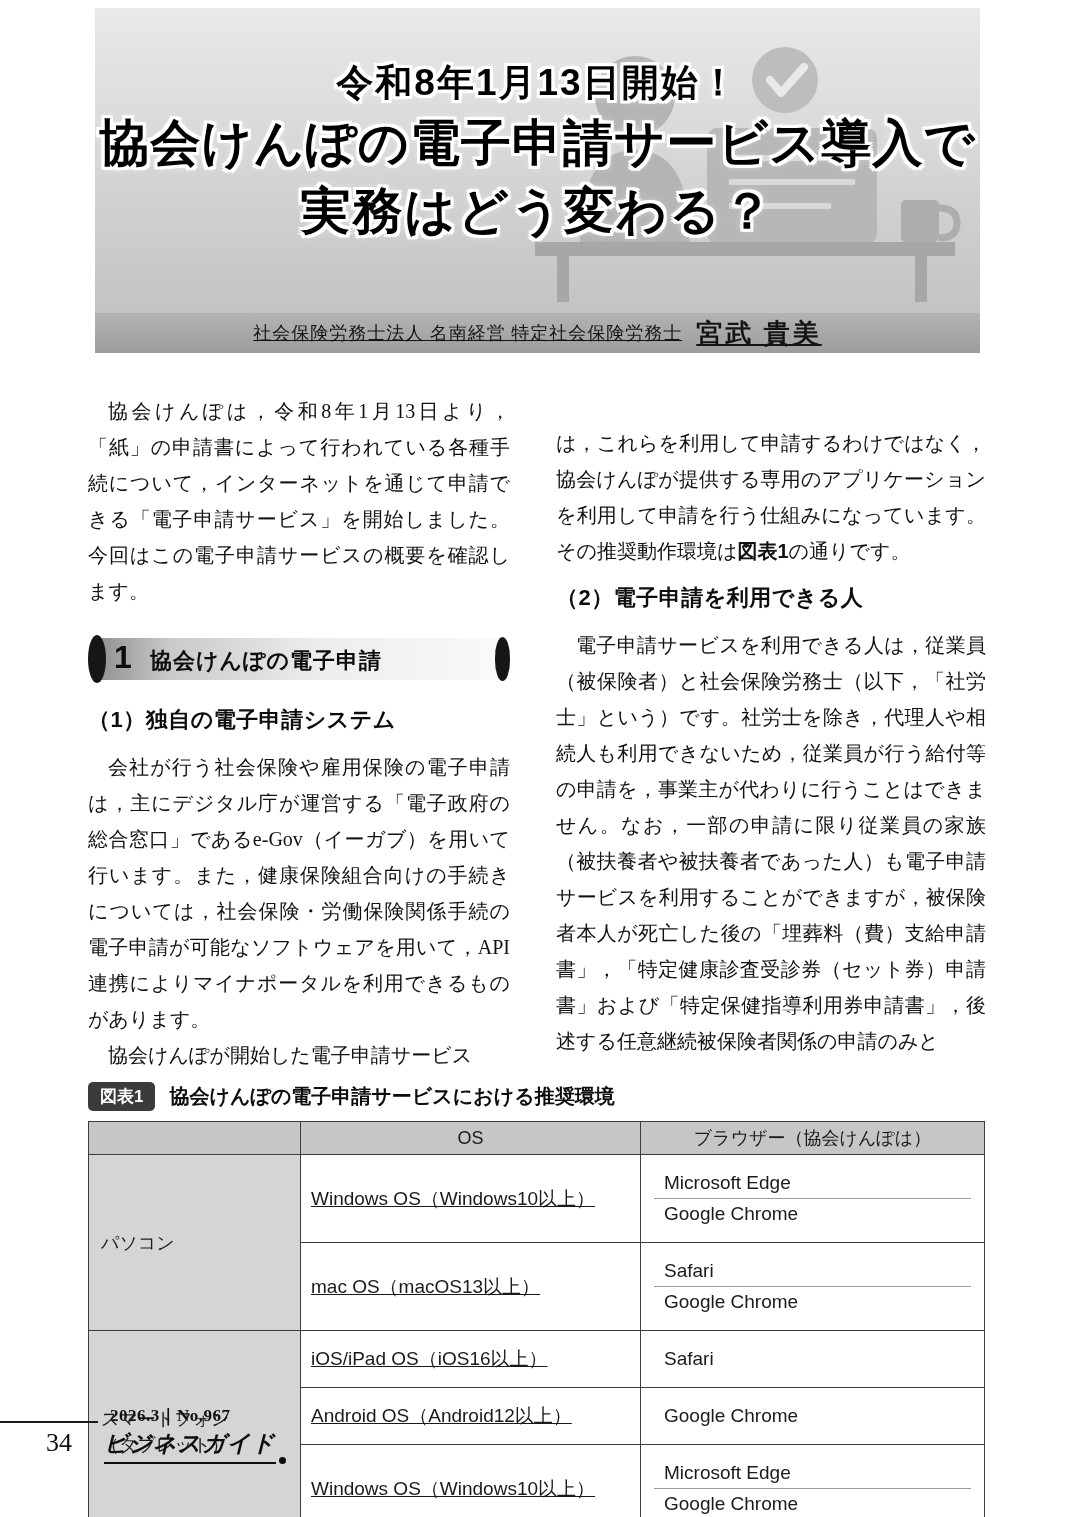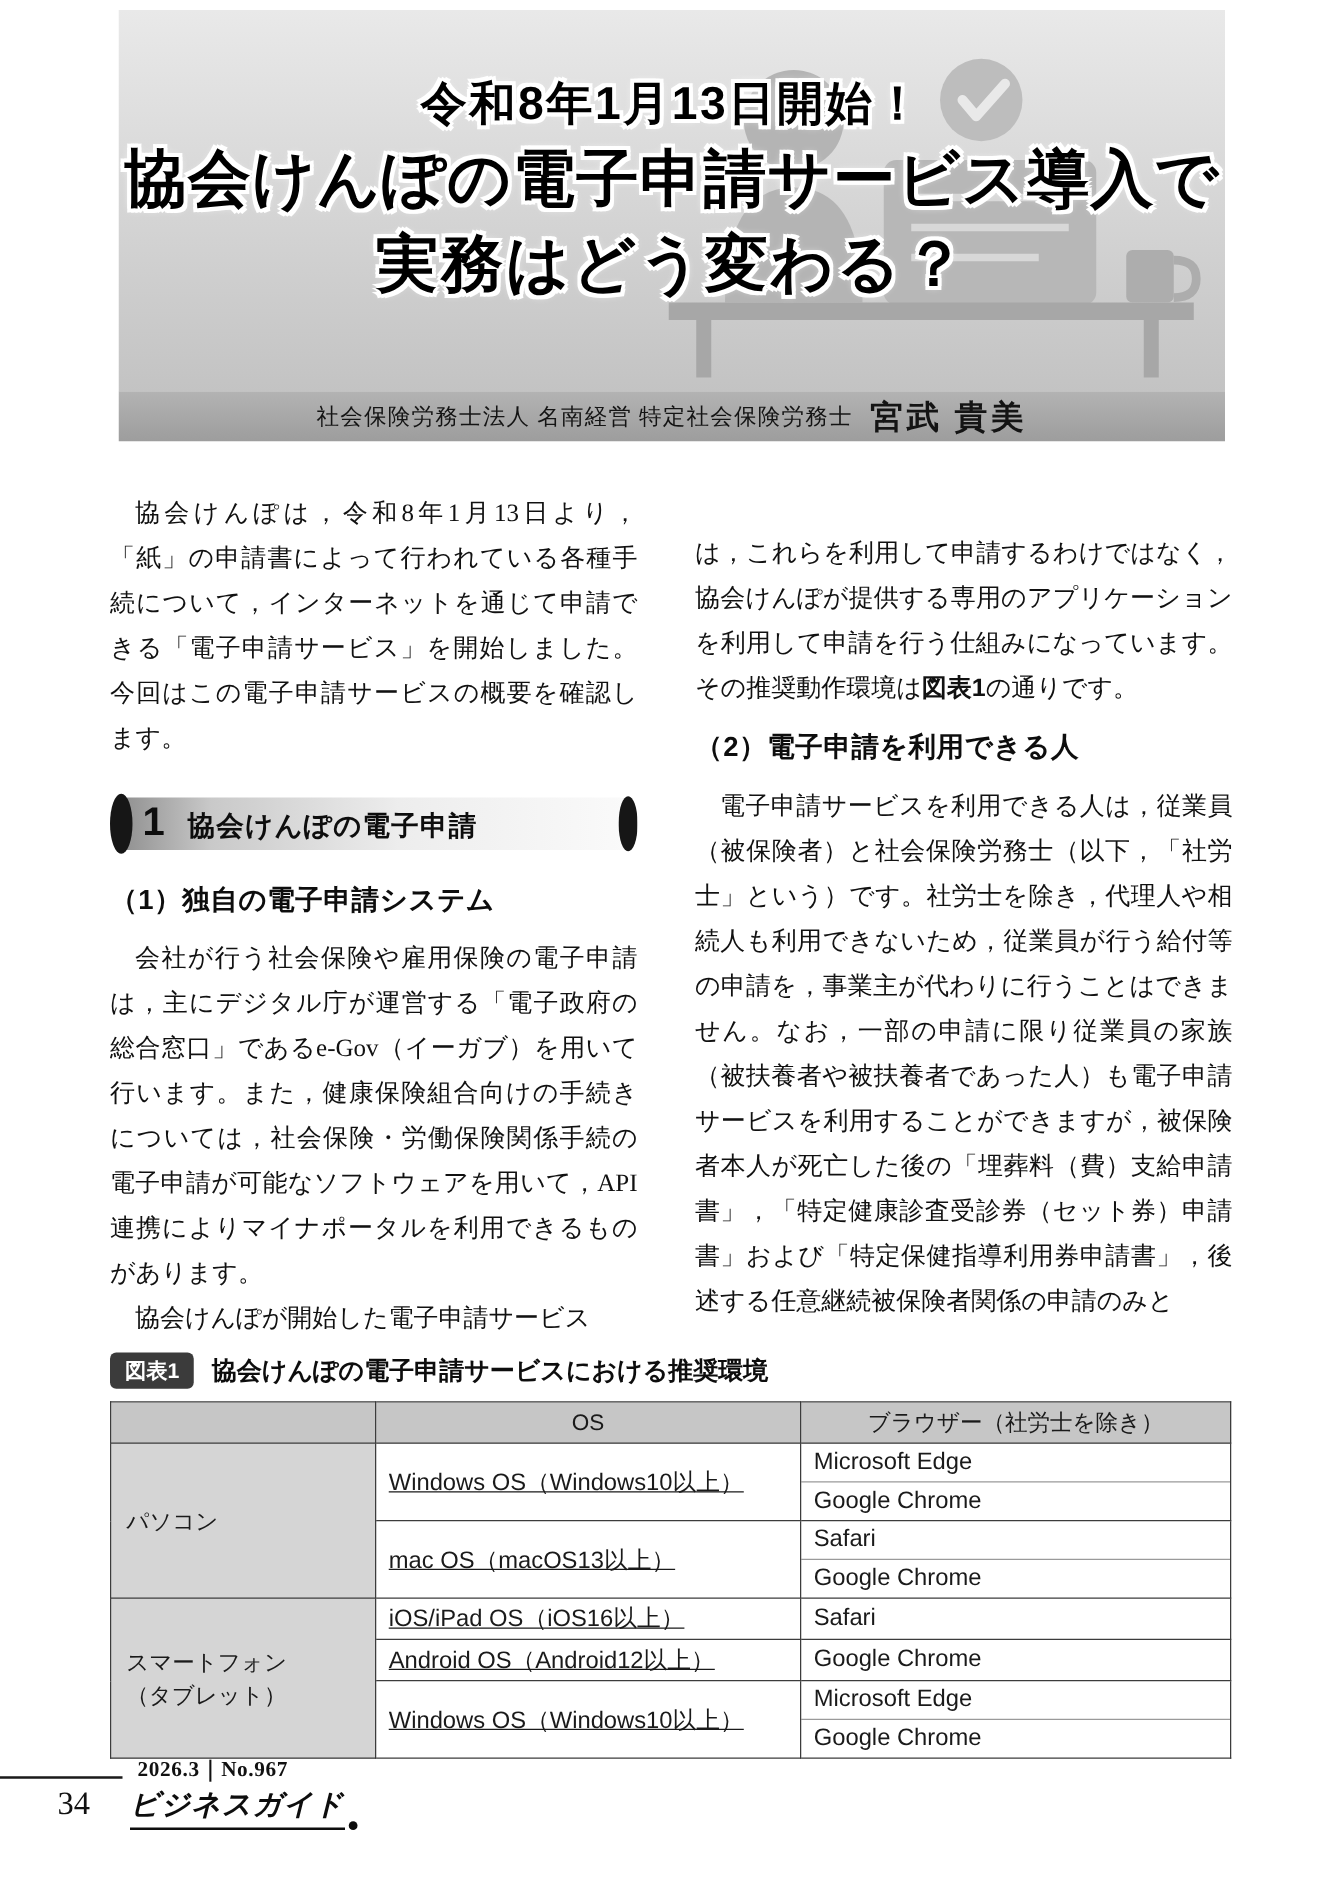--- a/index.html
+++ b/index.html
@@ -24,20 +24,21 @@
   }
   .subtitle { top:50px; font-size:37px; letter-spacing:2px; }
   .main1 { top:102px; font-size:50px; letter-spacing:1px; }
   .main2 { top:170px; font-size:50px; letter-spacing:2px; }
 
   .author-bar {
     position:absolute; left:95px; top:313px; width:885px; height:40px;
     background:linear-gradient(180deg,#b3b3b3,#9d9d9d);
     display:flex; align-items:center; justify-content:center; gap:14px;
     color:#141414;
+    text-decoration:underline;
   }
   .author-title { font-size:18px; letter-spacing:1px; }
   .author-name { font-size:26px; font-weight:bold; letter-spacing:3px; }
 
   
   .col { position:absolute; top:393px; height:676px; overflow:hidden; }
   .col-left  { left:88px;  width:422px; }
   .col-right { left:556px; width:430px;margin-top:32px; }
   .body-p { font-size:20px; line-height:36px; text-align:justify; color:#111; }
   .indent { text-indent:1em; }
@@ -79,21 +80,21 @@
     background:#3b3b3b; color:#fff; font-family:"Liberation Sans", sans-serif;
     font-weight:bold; font-size:17px; padding:3px 12px; border-radius:5px;
   }
   .fig-title { font-family:"Liberation Sans", sans-serif; font-weight:900; font-size:20px; color:#0d0d0d; }
 
   .env-table { border-collapse:collapse; width:897px; font-family:"Liberation Sans", sans-serif; color:#1a1a1a; }
   .env-table th, .env-table td { border:1.6px solid #3c3c3c; }
   .env-table th { background:#c6c6c6; font-size:18px; font-weight:normal; height:33px; text-align:center; }
   .glabel { background:#d5d5d5; font-size:18px; padding-left:12px; vertical-align:middle; width:212px; line-height:26px; }
   .os-cell { font-size:19px; padding-left:10px; vertical-align:middle; width:340px; background:#fff;text-decoration:underline; }
-  .br-cell { font-size:19px; padding:0; vertical-align:middle; background:#fff; }
+  .br-cell { font-size:19px; padding:13px; vertical-align:middle; background:#fff; }
   .br-line { padding:3px 10px; line-height:24px; }
   .br-line + .br-line { border-top:1px solid #9a9a9a; }
   .row-tall { height:58px; }
   .row-short { height:33px; }
 
   
   .footer-rule { position:absolute; left:0; top:1421px; width:98px; height:2px; background:#1a1a1a; }
   .page-number { position:absolute; left:46px; top:1428px; font-size:26px; color:#111; }
   .footer-logo { position:absolute; left:104px; top:1428px; }
   .logo-text {
@@ -161,21 +162,21 @@
   <div class="figure-area">
     <div class="fig-caption">
       <span class="fig-badge">図表1</span>
       <span class="fig-title">協会けんぽの電子申請サービスにおける推奨環境</span>
     </div>
     <table class="env-table">
       <tbody>
           <tr>
         <th></th>
         <th>OS</th>
-        <th>ブラウザー（社労士を除き）</th>
+        <th>ブラウザー（協会けんぽは）</th>
       </tr>
       <tr class="row-tall">
         <td class="glabel" rowspan="2">
           <div>パソコン</div>
         </td>
         <td class="os-cell">Windows OS（Windows10以上）</td>
         <td class="br-cell">
           <div class="br-line">Microsoft Edge</div>
           <div class="br-line">Google Chrome</div>
         </td>

